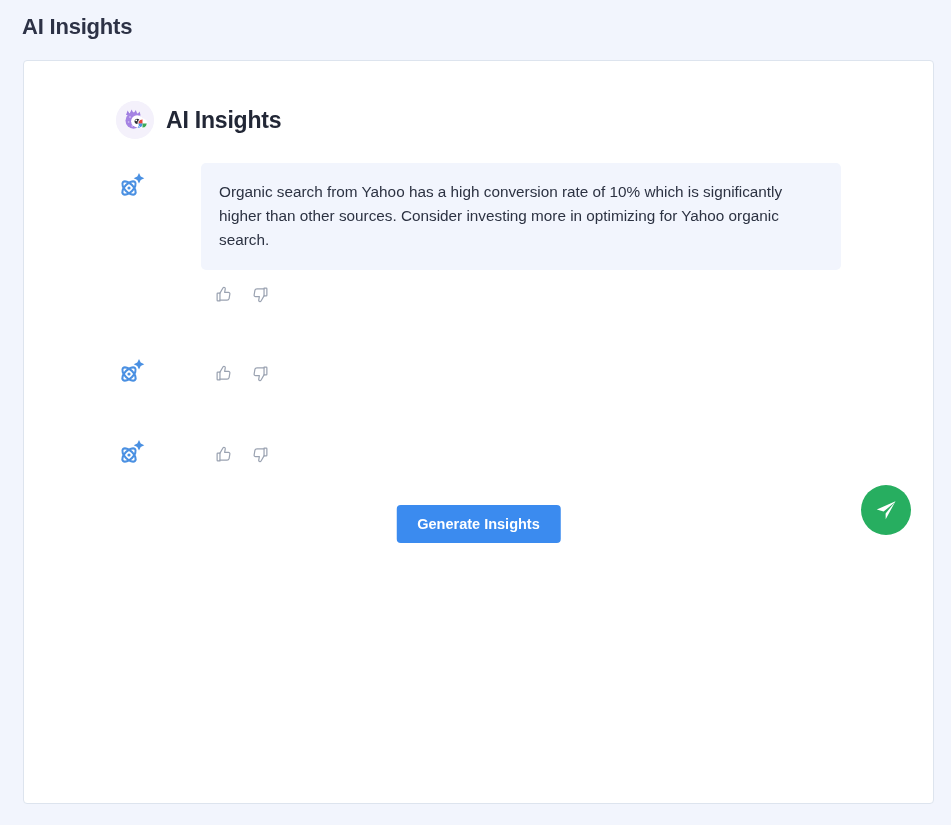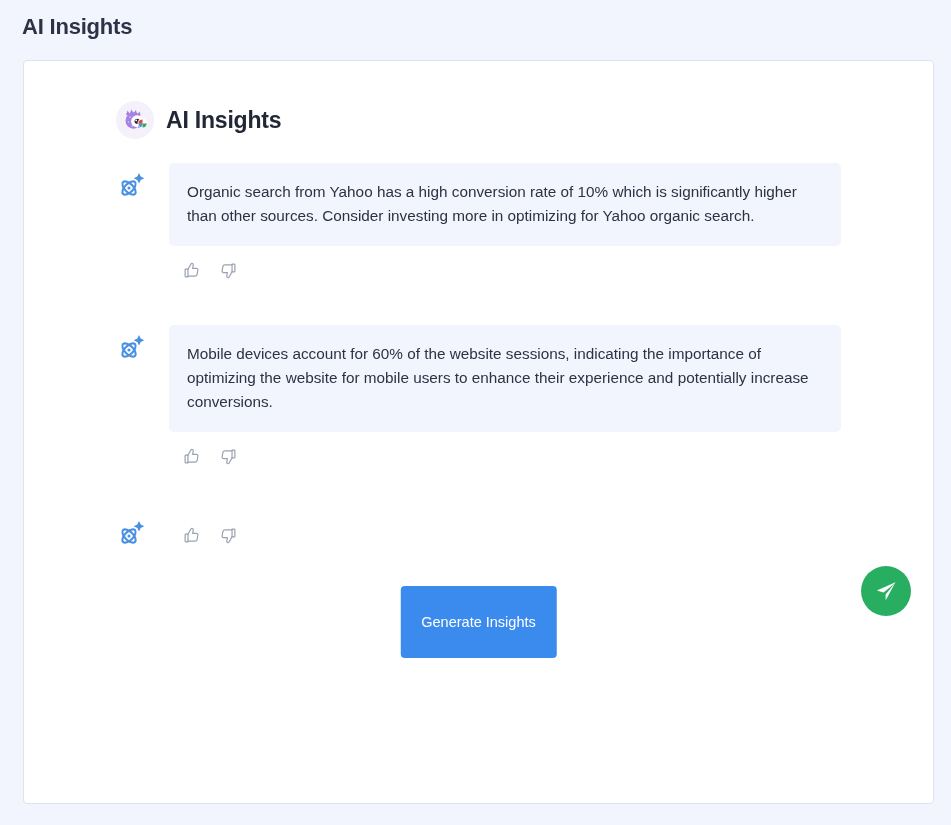--- a/index.html
+++ b/index.html
@@ -64,20 +64,21 @@
 
   .insights {
     margin-top: 24px;
   }
 
   .insight-row {
     display: flex;
     align-items: flex-start;
     padding-left: 92px;
     padding-right: 92px;
+    gap: 32px;
   }
 
   .ai-icon {
     width: 30px;
     height: 30px;
     flex: 0 0 auto;
     margin-top: 7px;
   }
   .ai-icon svg { display: block; }
 
@@ -128,22 +129,22 @@
     position: absolute;
     left: 50%;
     transform: translateX(-50%);
     top: 0;
     background: #3b8bef;
     color: #ffffff;
     border: none;
     border-radius: 4px;
     font-family: "Liberation Sans", sans-serif;
     font-size: 14.5px;
-    font-weight: normal;
-    padding: 28px 21px;
+    font-weight: bold;
+    padding: 11px 21px;
     cursor: pointer;
     white-space: nowrap;
   }
 
   .send-fab {
     position: absolute;
     right: 22px;
     top: -20px;
     width: 50px;
     height: 50px;
@@ -225,21 +226,20 @@
         <svg width="30" height="30" viewBox="0 0 30 30" aria-hidden="true">
           <g fill="none" stroke="#4a90e2" stroke-width="2.1">
             <ellipse cx="13" cy="18" rx="4.2" ry="8.4" transform="rotate(45 13 18)"></ellipse>
             <ellipse cx="13" cy="18" rx="4.2" ry="8.4" transform="rotate(-45 13 18)"></ellipse>
           </g>
           <circle cx="13" cy="18" r="1.6" fill="#4a90e2"></circle>
           <path d="M23 3 l1.7 3.6 L28.3 8.3 L24.7 10 L23 13.6 L21.3 10 L17.7 8.3 L21.3 6.6 Z" fill="#4a90e2"></path>
         </svg>
       </div>
       <div class="insight-body">
-        <div class="bubble">Mobile devices account for 60% of the website sessions, indicating the importance of optimizing the website for mobile users to enhance their experience and potentially increase conversions.</div>
         <div class="feedback">
           <button class="fb-btn" aria-label="thumbs up">
             <svg width="17" height="17" viewBox="0 0 24 24" fill="none" stroke="#9aa2b1" stroke-width="1.7" stroke-linecap="round" stroke-linejoin="round">
               <path d="M7 10v11H4a1 1 0 0 1-1-1v-9a1 1 0 0 1 1-1h3z"></path>
               <path d="M7 10l4.2-7.1a1.8 1.8 0 0 1 3.3 1.3L13.6 9H19a2 2 0 0 1 2 2.3l-1.1 6.4A3 3 0 0 1 17 20H7"></path>
             </svg>
           </button>
           <button class="fb-btn" aria-label="thumbs down">
             <svg width="17" height="17" viewBox="0 0 24 24" fill="none" stroke="#9aa2b1" stroke-width="1.7" stroke-linecap="round" stroke-linejoin="round">
               <path d="M17 14V3h3a1 1 0 0 1 1 1v9a1 1 0 0 1-1 1h-3z"></path>

